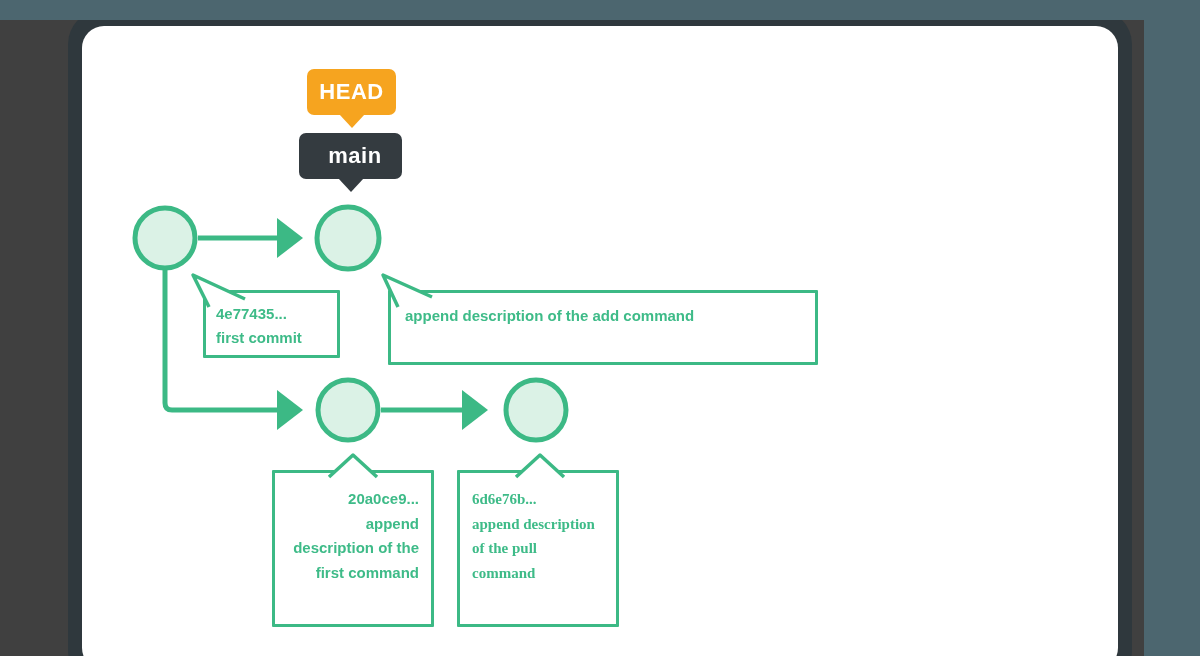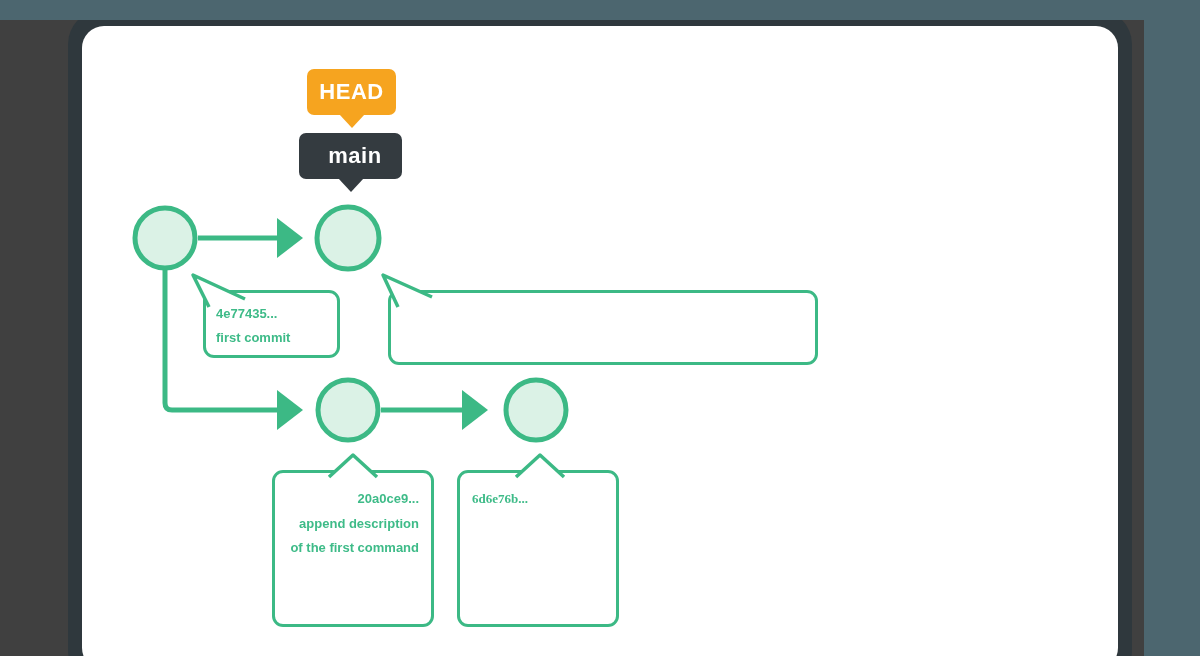--- a/index.html
+++ b/index.html
@@ -30,22 +30,22 @@
     content:"";position:absolute;left:50%;bottom:-13px;transform:translateX(-50%);
     width:0;height:0;border:13px solid transparent;border-bottom:0;
   }
   .badge-head{left:307px;top:49px;width:89px;height:46px;background:#F6A41F;}
   .badge-head::after{border-top:14px solid #F6A41F;}
   .badge-main{left:299px;top:113px;width:103px;height:46px;background:#343B40;padding-left:9px;}
   .badge-main::after{border-top:14px solid #343B40;}
 
   
   .bubble{
-    position:absolute;background:#FFFFFF;border:3px solid #3CB985;border-radius:11px;
-    color:#3EBB88;font-weight:700;font-size:13px;line-height:24.5px;
+    position:absolute;background:#FFFFFF;border:3px solid #3CB985;border-radius:1px;
+    color:#3EBB88;font-weight:700;font-size:15px;line-height:24.5px;
   }
   .bubble .tail{position:absolute;overflow:visible;}
   .bubble-1{left:203px;top:270px;width:137px;height:68px;padding:9px 10px;line-height:24px;}
   .bubble-2{left:388px;top:270px;width:430px;height:75px;padding:10px 14px;line-height:25px;}
   .bubble-3{left:272px;top:450px;width:162px;height:157px;padding:14px 12px;text-align:right;}
   .bubble-4{left:457px;top:450px;width:162px;height:157px;padding:14px 12px;font-family:Liberation Serif, serif;}
 </style>
 </head>
 <body>
 
@@ -91,31 +91,33 @@
     </svg>
     <div>4e77435...</div>
     <div>first commit</div>
   </div>
 
   <div class="bubble bubble-2">
     <svg class="tail" style="left:-10px;top:-20px;" width="60" height="42">
       <path d="M2,2 L17,34 L51,24 Z" fill="#FFFFFF"></path>
       <path d="M17,34 L2,2 L51,24" fill="none" stroke="#3CB985" stroke-width="3.5" stroke-linejoin="round"></path>
     </svg>
+    <div>append description of the add command</div>
   </div>
 
   <div class="bubble bubble-3">
     <svg class="tail" style="left:50px;top:-20px;" width="56" height="26">
       <path d="M4,24 L28,2 L52,24 Z" fill="#FFFFFF"></path>
       <path d="M4,24 L28,2 L52,24" fill="none" stroke="#3CB985" stroke-width="3.5" stroke-linejoin="round"></path>
     </svg>
     <div>20a0ce9...</div>
     <div>append description of the first command</div>
   </div>
 
   <div class="bubble bubble-4">
     <svg class="tail" style="left:52px;top:-20px;" width="56" height="26">
       <path d="M4,24 L28,2 L52,24 Z" fill="#FFFFFF"></path>
       <path d="M4,24 L28,2 L52,24" fill="none" stroke="#3CB985" stroke-width="3.5" stroke-linejoin="round"></path>
     </svg>
     <div>6d6e76b...</div>
+    <div>append description of the pull command</div>
   </div>
 </div>
 
 </body></html>

